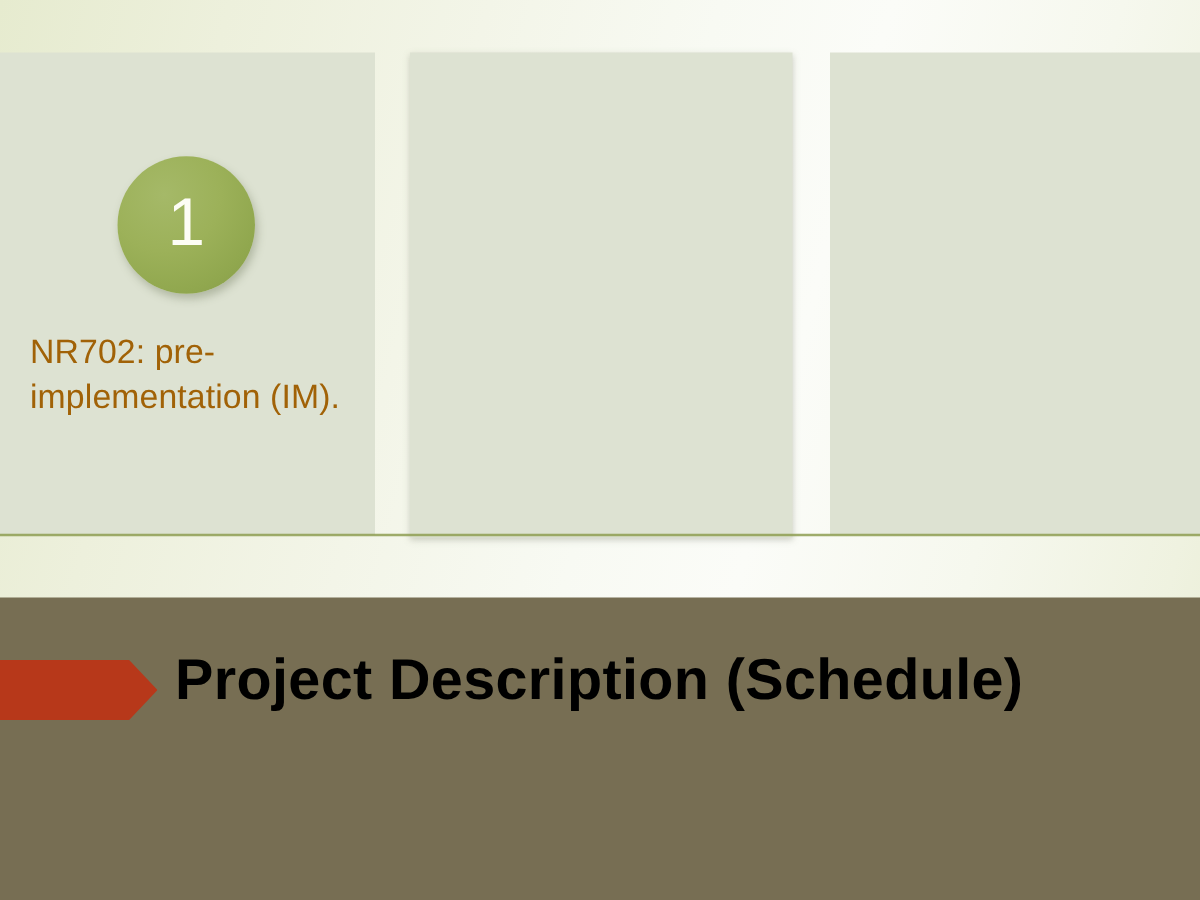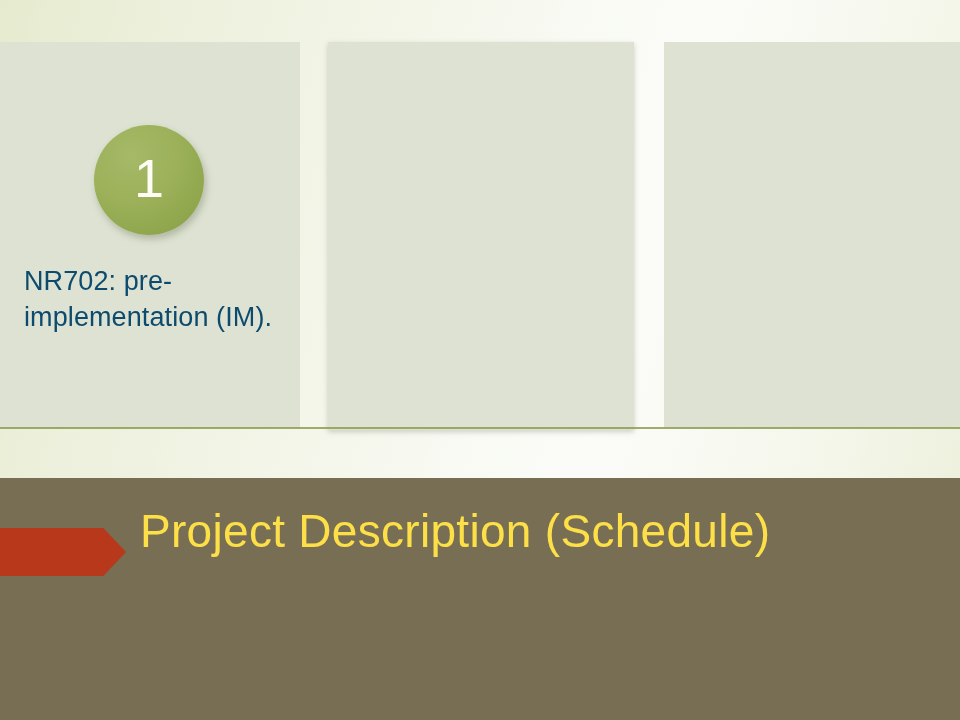--- a/index.html
+++ b/index.html
@@ -86,21 +86,21 @@
     font-weight: 300;
     letter-spacing: 0px;
     transform: translateY(-2px);
   }
 
   .circle-1 { left: 94px;  top: 83px; }
   .circle-2 { left: 428px; top: 83px; }
 
   .card-text {
     position: absolute;
-    color: #0c4a6e;
+    color: #a16207;
     font-size: 27px;
     line-height: 1.32;
     font-weight: 400;
     letter-spacing: 0.1px;
     white-space: pre-line;
   }
   .card-text-1 { left: 24px;  top: 222px; width: 262px; }
   .card-text-2 { left: 352px; top: 222px; width: 268px; }
 
   
@@ -130,26 +130,26 @@
     top: 50px;
     width: 126px;
     height: 48px;
     background: #b7381a;
     clip-path: polygon(0% 0%, 82% 0%, 100% 50%, 82% 100%, 0% 100%);
   }
 
   #slide-title {
     position: absolute;
     left: 140px;
-    top: 26px;
+    top: 38px;
     width: 800px;
-    color: #fde047;
+    color: #000000;
     font-size: 46px;
     line-height: 1.2;
-    font-weight: 400;
+    font-weight: 700;
     letter-spacing: 0.3px;
     white-space: nowrap;
   }
 </style>
 </head>
 <body>
 
 <div id="slide">
 
   <div id="content-area">

